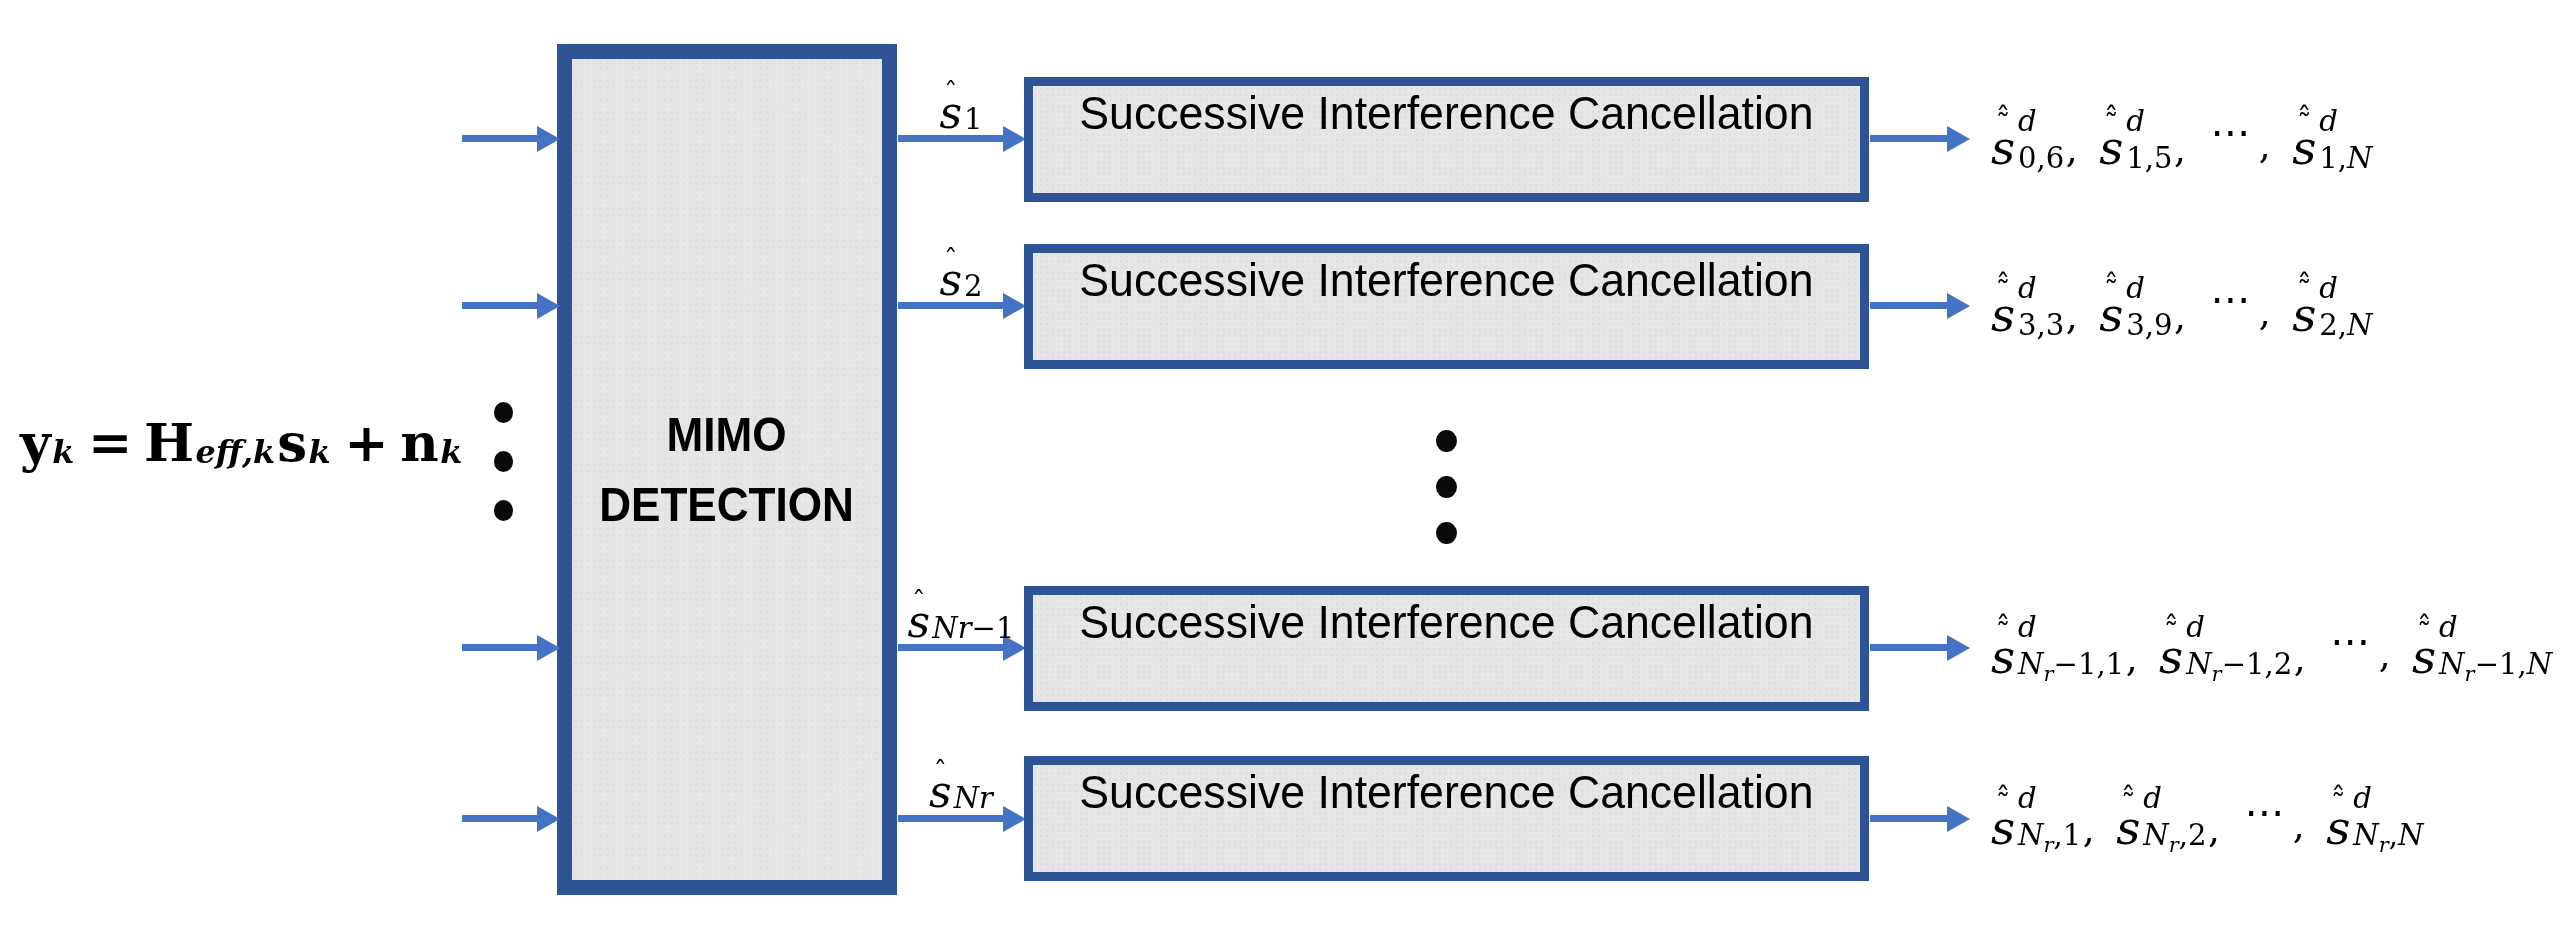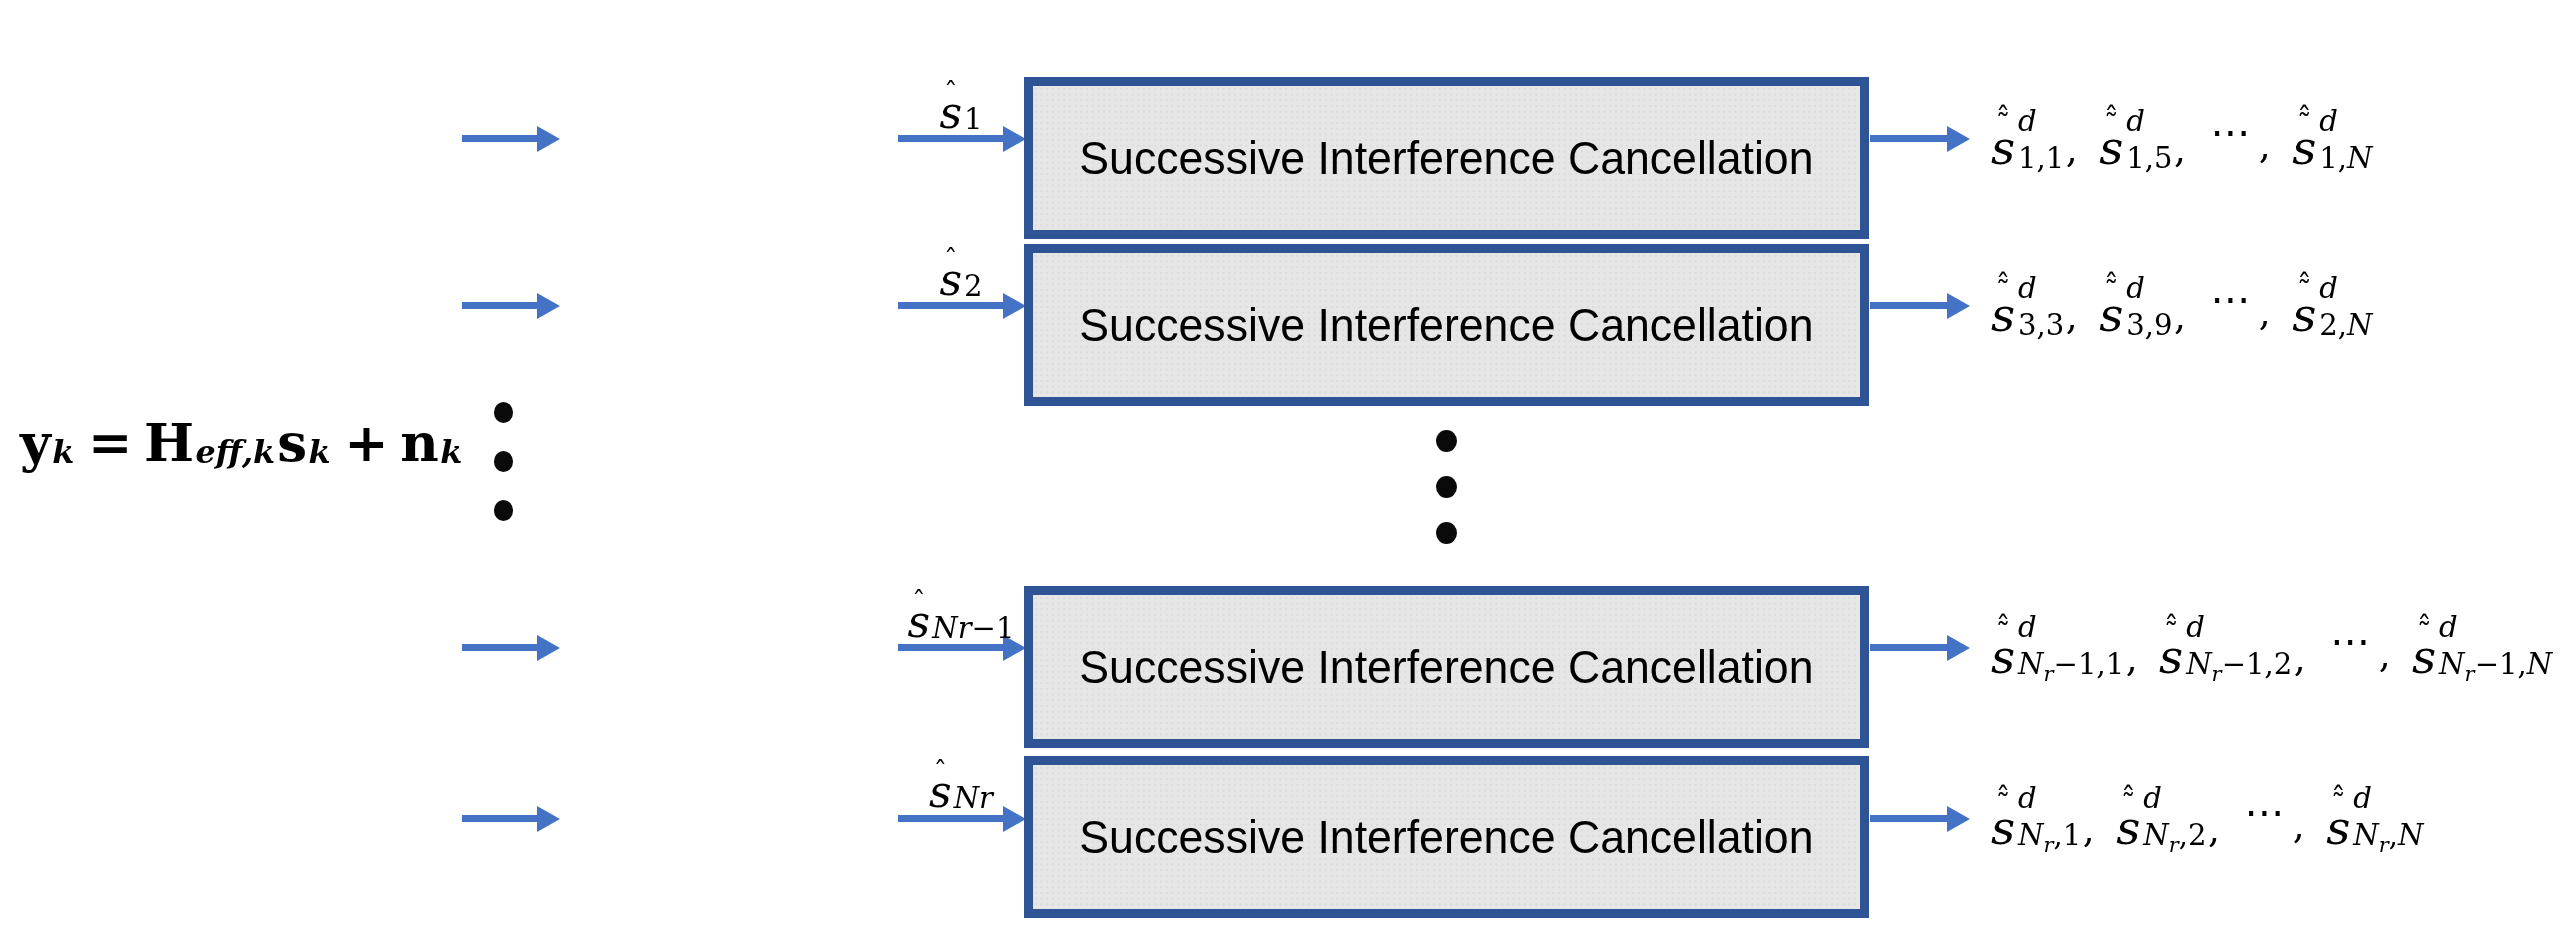--- a/index.html
+++ b/index.html
@@ -38,26 +38,26 @@
     background-size:6.4px 6.4px;
     display:flex;align-items:center;justify-content:center;
   }
   .mimo-label{
     font-family:"Liberation Sans",sans-serif;font-weight:bold;
     font-size:49px;line-height:1.42;text-align:center;
     transform:scaleX(.90);letter-spacing:0;
   }
   
   .sic-box{
-    position:absolute;width:845px;height:162px;box-sizing:border-box;
+    position:absolute;width:845px;height:125px;box-sizing:border-box;
     border:9.3px solid var(--border);
     background-color:var(--fill);
     background-image:radial-gradient(#dcdbdb 0.9px, transparent 0.9px);
     background-size:5.7px 5.7px;
-    display:flex;align-items:center;justify-content:center;
+    display:flex;justify-content:center;
   }
   .sic-text{
     font-family:"Liberation Sans",sans-serif;font-size:46px;
     white-space:nowrap;transform:scaleX(.97);
   }
   
   .harrow{position:absolute;height:26px;}
   .harrow .shaft{position:absolute;left:0;right:20px;top:9.3px;height:7.2px;background:var(--arrow);}
   .harrow .head{
     position:absolute;right:0;top:0;width:0;height:0;
@@ -109,20 +109,26 @@
     <span class="eb">n</span>
       <span class="esub">k</span>
   </div>
 
   <div class="vdots vdots-left">
     <div class="dot"></div>
     <div class="dot"></div>
     <div class="dot"></div>
   </div>
 
+  <div class="mimo-box">
+    <div class="mimo-label">
+      <div>MIMO</div>
+      <div>DETECTION</div>
+    </div>
+  </div>
 
   <div class="vdots vdots-mid">
     <div class="dot"></div>
     <div class="dot"></div>
     <div class="dot"></div>
   </div>
 
   <div>
     <div class="harrow input-arrow" style="left: 462px; top: 126px; width: 98px;">
       <div class="shaft"></div>
@@ -148,21 +154,21 @@
     </div>
     <div class="outlabel" style="left: 1991px; top: 93px;">
         <span class="term">
           <span class="sstack">
             <span class="hat">ˆ</span>
             <span class="tilde">˜</span>
             <span class="sbase">s</span>
           </span>
           <span class="scripts">
             <span><i>d</i></span>
-            <span>1,1</span>
+            <span>0,6</span>
           </span>
         </span>
         <span class="sep">,</span>
         <span class="term">
           <span class="sstack">
             <span class="hat">ˆ</span>
             <span class="tilde">˜</span>
             <span class="sbase">s</span>
           </span>
           <span class="scripts">

